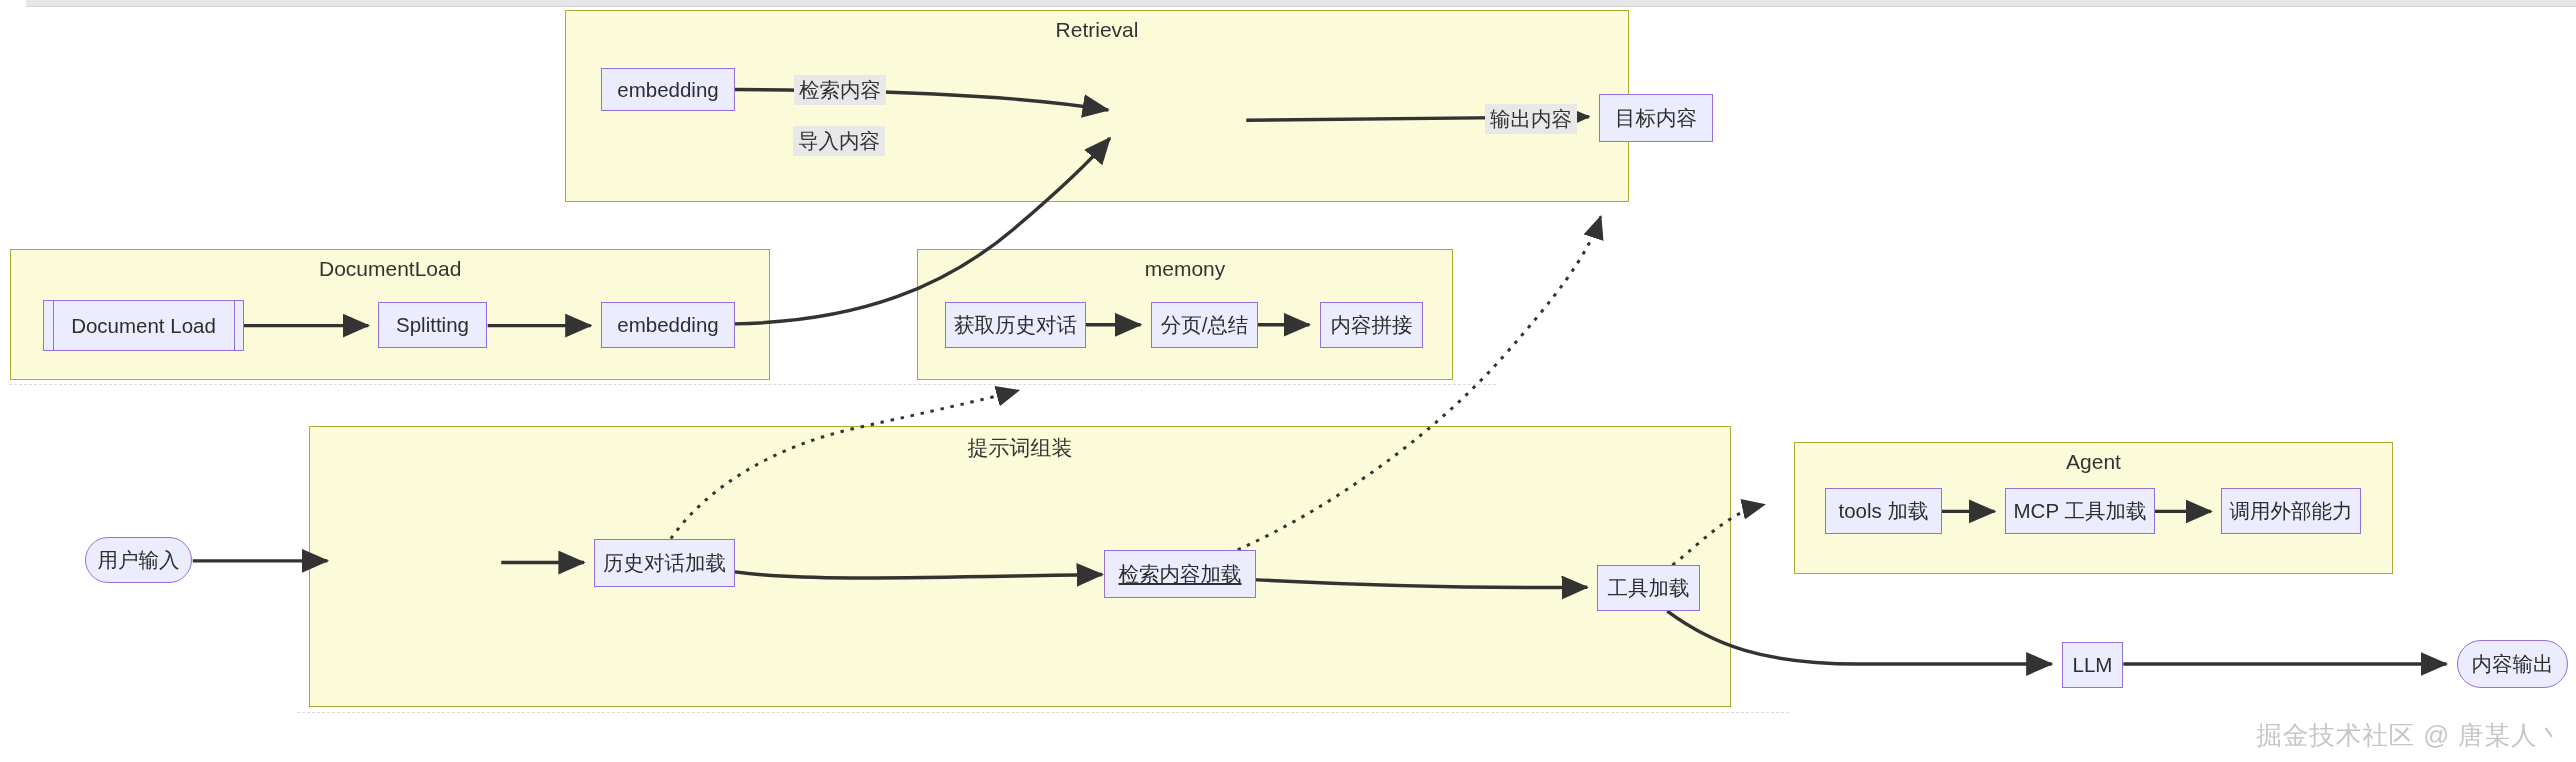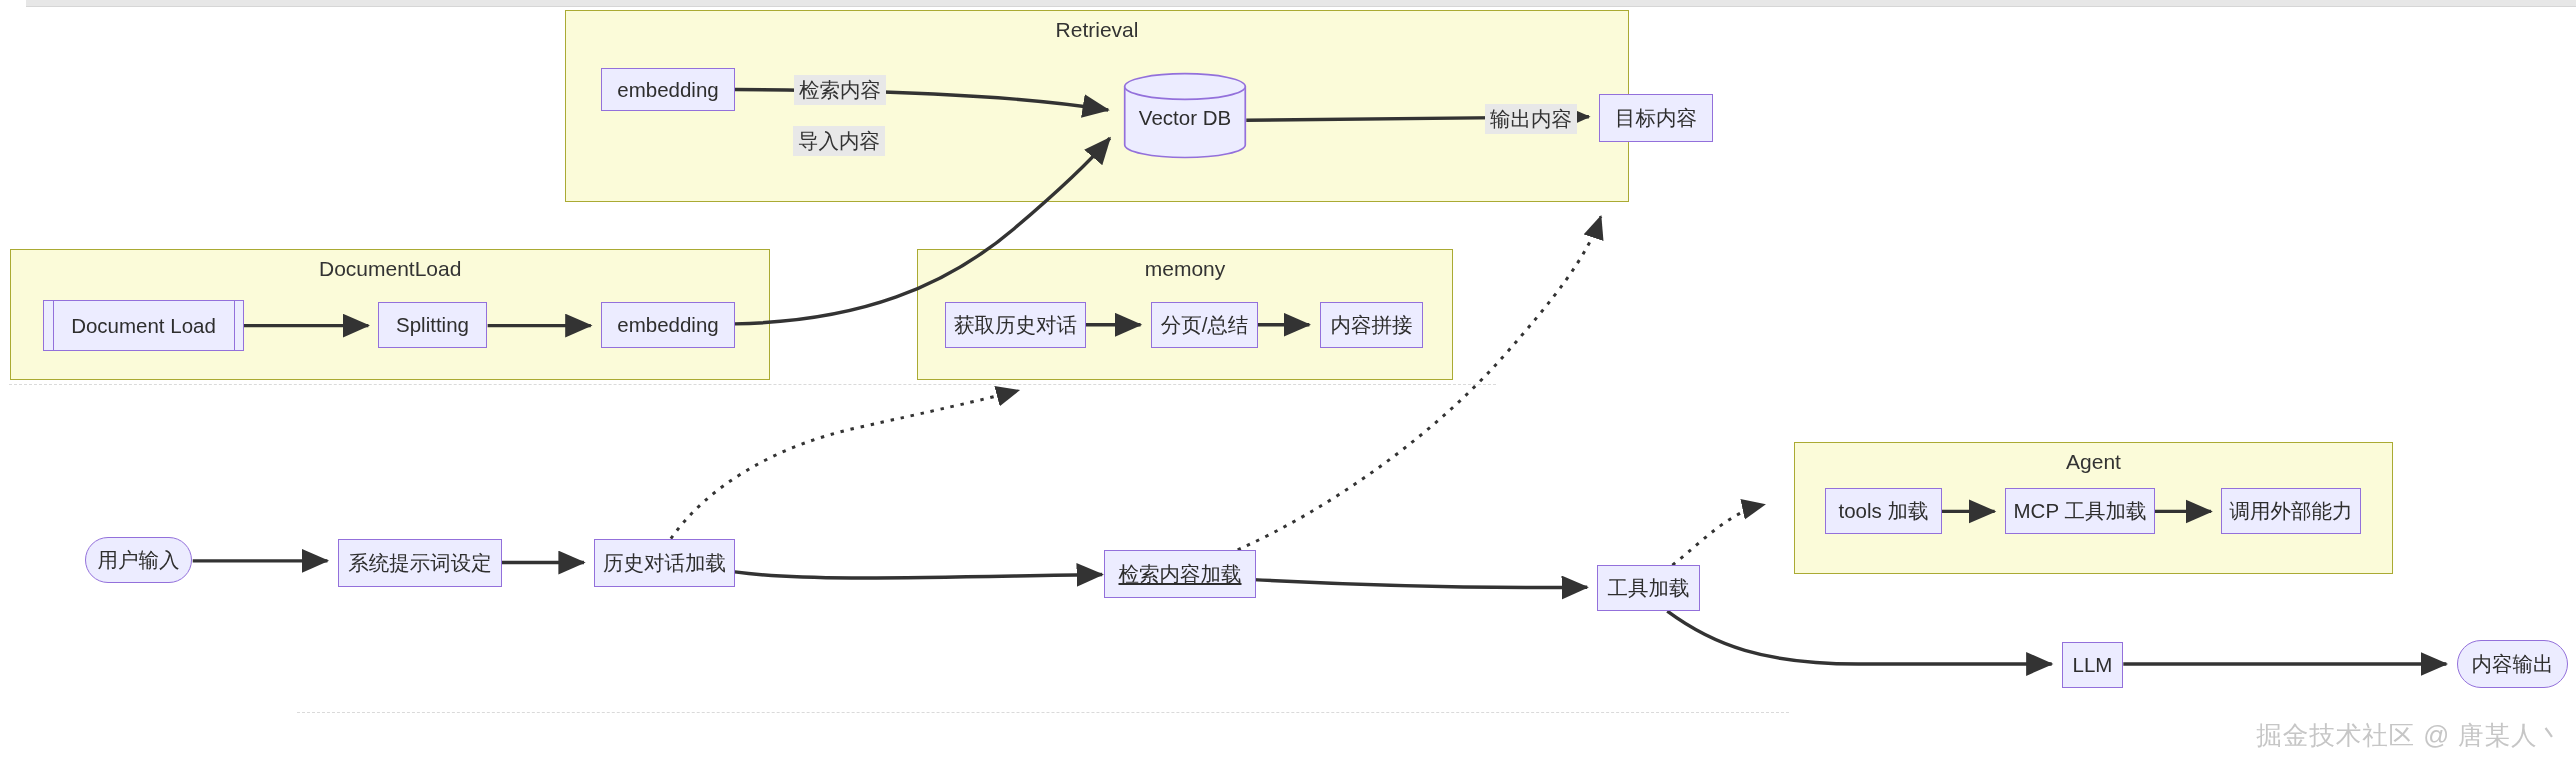--- a/index.html
+++ b/index.html
@@ -90,20 +90,23 @@
 
   <div class="sg sg-retrieval">
     <div class="sg-title">Retrieval</div>
   </div>
   <div class="sg sg-documentload">
     <div class="sg-title">DocumentLoad</div>
   </div>
   <div class="sg sg-memony">
     <div class="sg-title">memony</div>
   </div>
+  <div class="sg sg-prompt">
+    <div class="sg-title">提示词组装</div>
+  </div>
   <div class="sg sg-agent">
     <div class="sg-title">Agent</div>
   </div>
 
   <svg class="edges" width="2576" height="762" viewBox="0 0 3022 894" xmlns="http://www.w3.org/2000/svg">
     <defs>
       <marker id="arrow" markerWidth="9" markerHeight="8" refX="7.5" refY="3.5" orient="auto">
         <path d="M0,0 L8,3.5 L0,7 Z" fill="#333333"></path>
       </marker>
     </defs>
@@ -142,27 +145,20 @@
 
       <path d="M 1452 645 C 1560 597, 1680 512, 1762 420 C 1824 350, 1862 301, 1878 254" marker-end="url(#arrow)"></path>
 
       <path d="M 1962 663 C 2000 633, 2028 601, 2070 592" marker-end="url(#arrow)"></path>
     </g>
   </svg>
 
   <div class="node n-embedding-r">
     <span>embedding</span>
   </div>
-  <div class="n-vectordb">
-    <svg viewBox="0 0 145 102">
-      <path d="M 2 17 L 2 85 A 70.5 15 0 0 0 143 85 L 143 17" fill="#ECECFF" stroke="#9370DB" stroke-width="2"></path>
-      <ellipse cx="72.5" cy="17" rx="70.5" ry="15" fill="#ECECFF" stroke="#9370DB" stroke-width="2"></ellipse>
-    </svg>
-    <div class="cyl-label">Vector DB</div>
-  </div>
   <div class="node n-target">
     <span>目标内容</span>
   </div>
 
   <div class="node n-docload subroutine">
     <span>Document Load</span>
   </div>
   <div class="node n-splitting">
     <span>Splitting</span>
   </div>
@@ -175,23 +171,20 @@
   </div>
   <div class="node n-paging">
     <span>分页/总结</span>
   </div>
   <div class="node n-concat">
     <span>内容拼接</span>
   </div>
 
   <div class="node stadium n-userinput">
     <span>用户输入</span>
-  </div>
-  <div class="node n-sysprompt">
-    <span>系统提示词设定</span>
   </div>
   <div class="node n-histload">
     <span>历史对话加载</span>
   </div>
   <div class="node n-retrload">
     <span>检索内容加载</span>
   </div>
   <div class="node n-toolload">
     <span>工具加载</span>
   </div>

